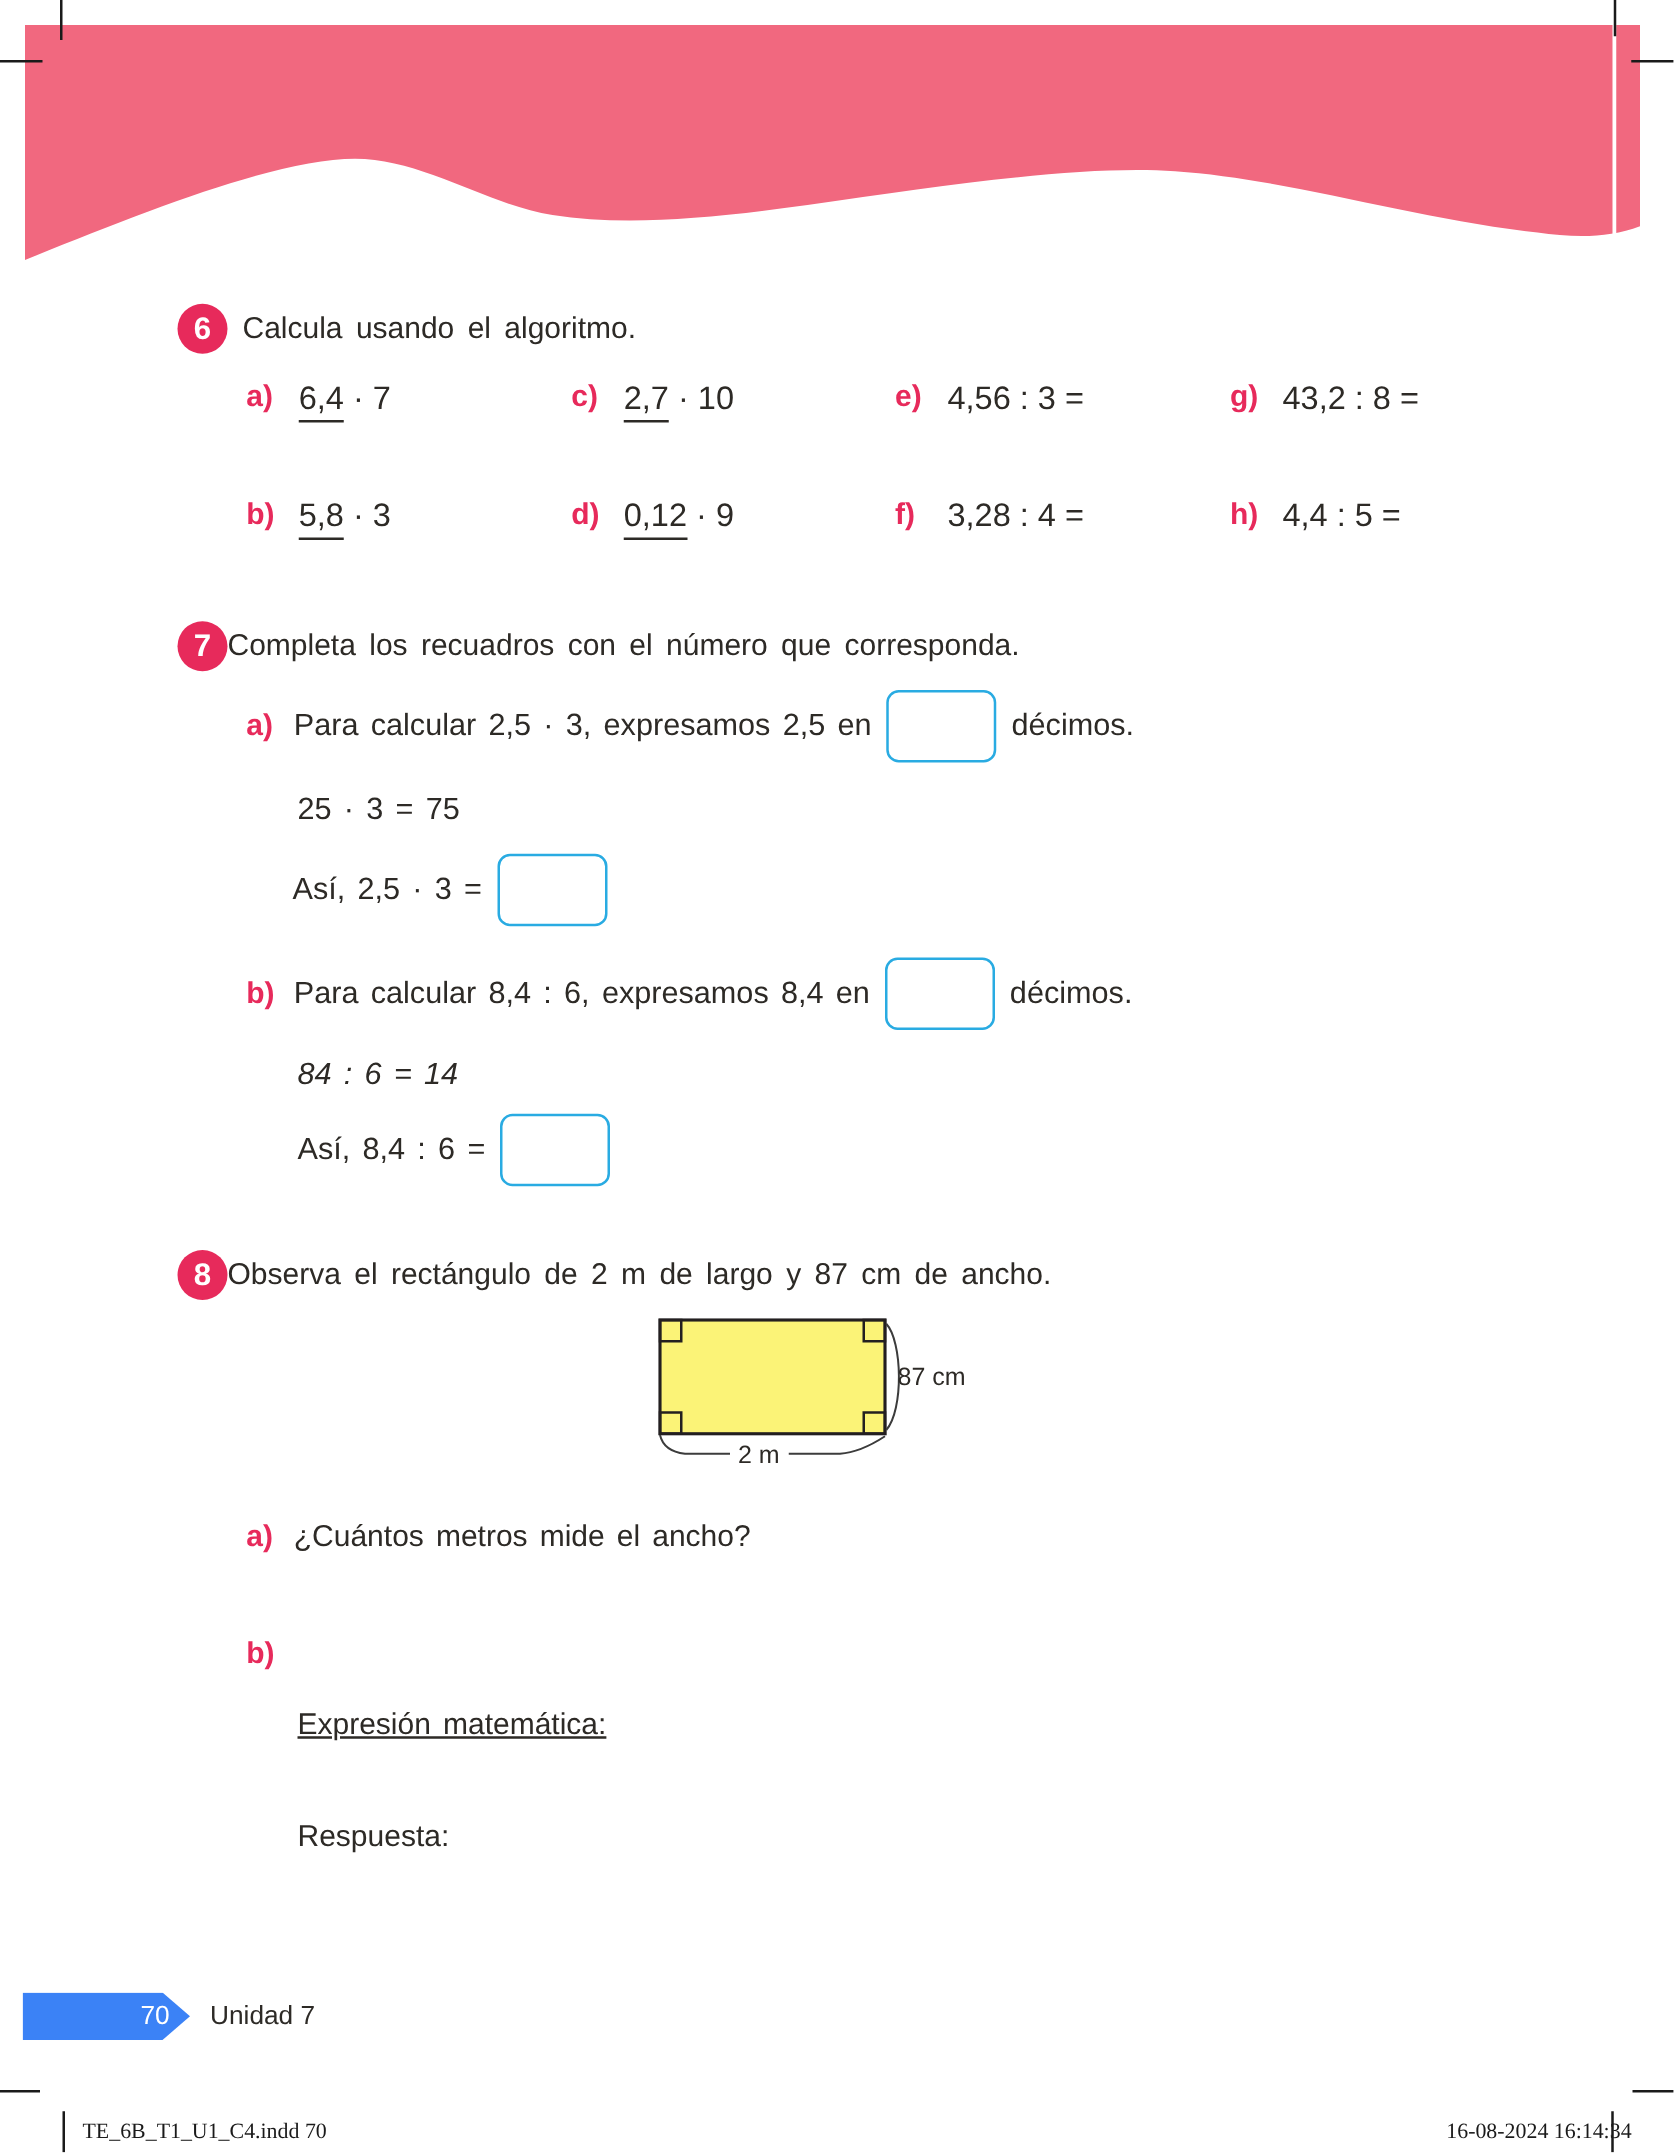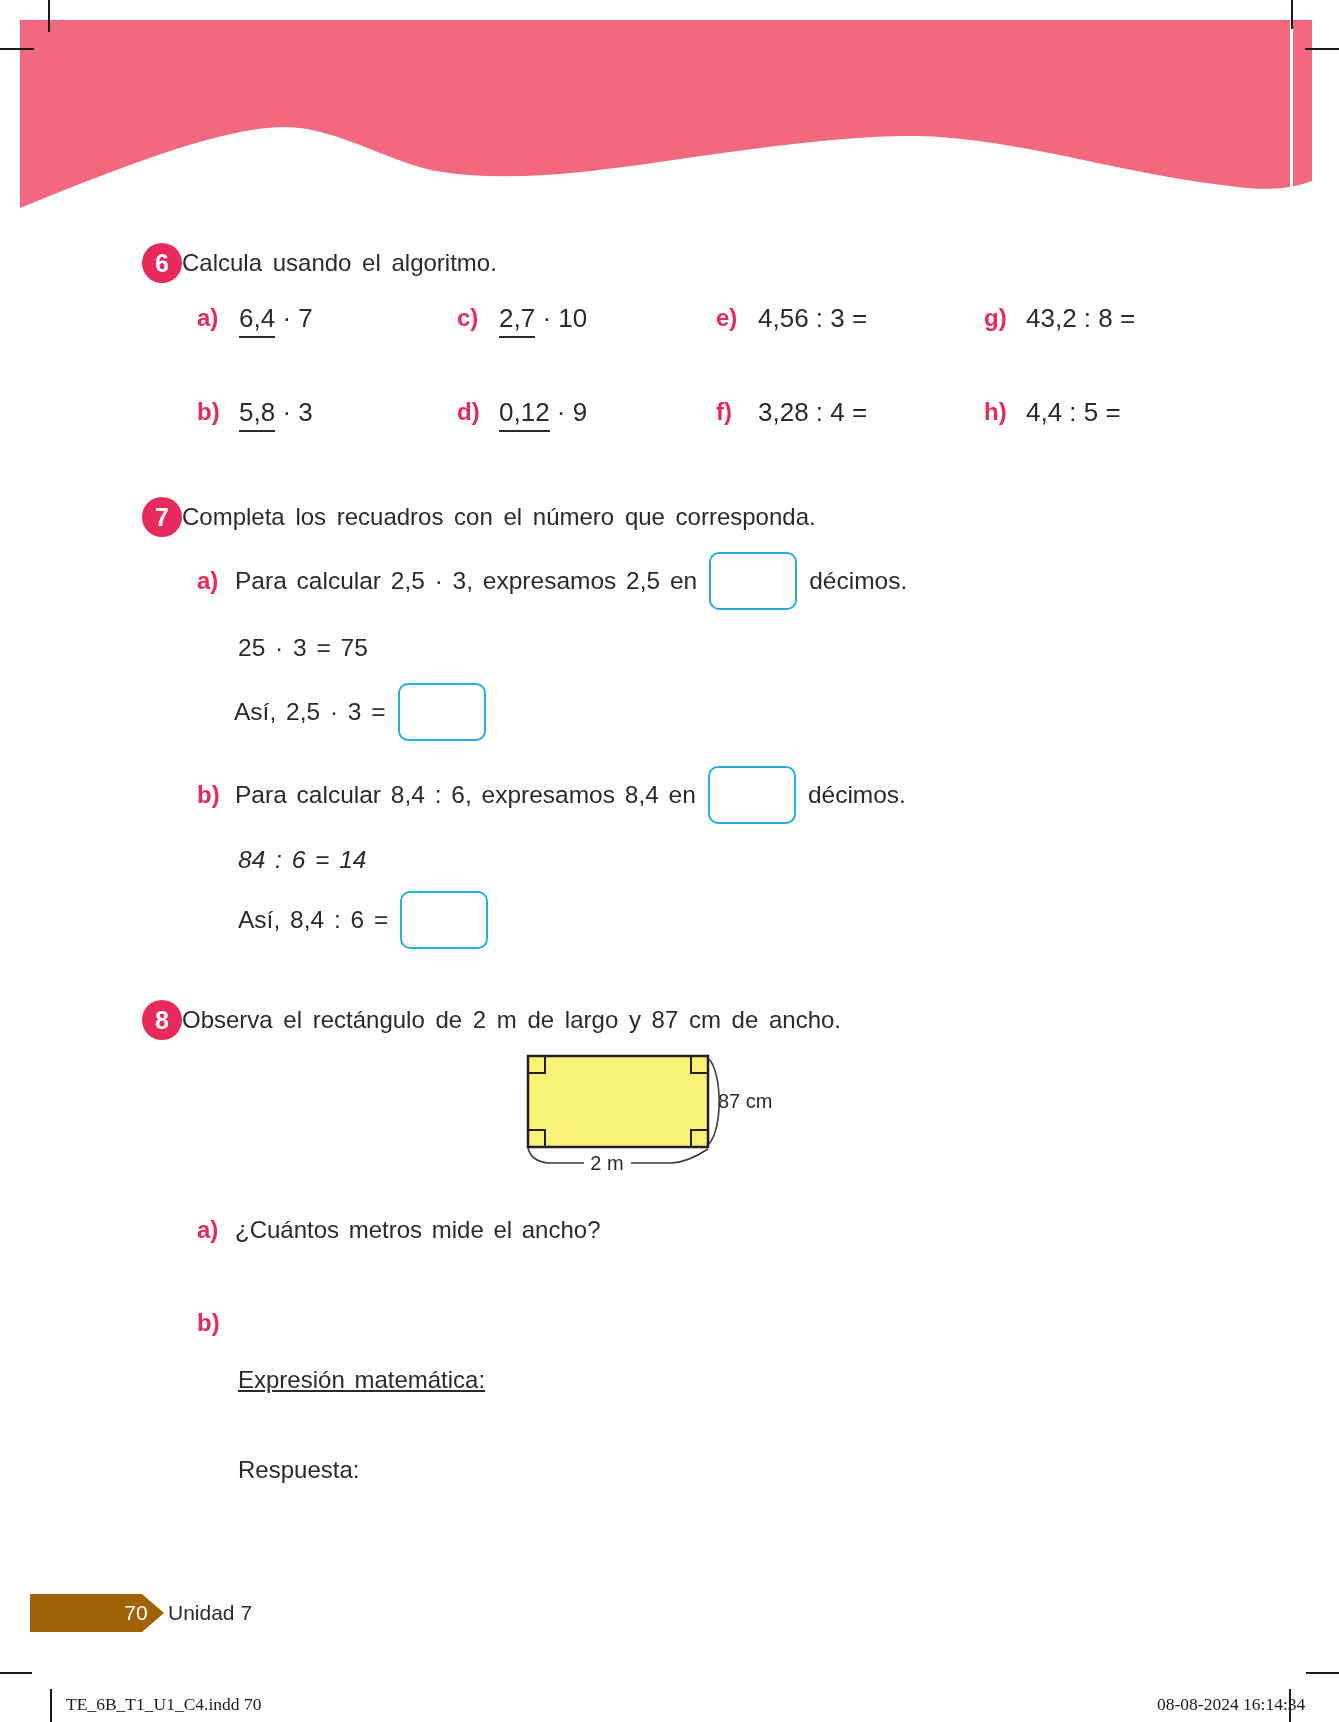--- a/index.html
+++ b/index.html
@@ -22,21 +22,21 @@
   .line{position:absolute;display:flex;align-items:center;gap:12px;font-size:24.5px;word-spacing:3px;}
   .answer-box{display:inline-block;width:84px;height:54px;border:2.5px solid #29ABE2;border-radius:10px;background:#ffffff;}
 
   .q{font-size:24px;}
   .diagram{position:absolute;left:480px;top:1040px;width:340px;height:145px;}
   .rect-fill{fill:#FBF377;stroke:#231f20;stroke-width:2.5;}
   .corner{fill:none;stroke:#231f20;stroke-width:2;}
   .brace{fill:none;stroke:#3c3c3c;stroke-width:1.6;}
   .dim-label{font-family:"Liberation Sans","DejaVu Sans",sans-serif;font-size:20px;fill:#2d2a26;}
 
-  .page-badge{position:absolute;left:30px;top:1594px;width:134px;height:38px;background:#a16207;
+  .page-badge{position:absolute;left:18px;top:1594px;width:134px;height:38px;background:#3b82f6;
               clip-path:polygon(0 0,112px 0,134px 19px,112px 38px,0 38px);}
   .page-badge span{position:absolute;left:76px;top:0;width:60px;height:38px;display:flex;align-items:center;justify-content:center;
                    color:#ffffff;font-size:21px;}
   .unit-label{position:absolute;left:168px;top:1594px;height:38px;display:flex;align-items:center;font-size:21px;}
 
   .print-text{position:absolute;font-family:"Liberation Serif","DejaVu Serif",serif;font-size:17.5px;color:#1a1a1a;text-align:right;}
 </style>
 </head>
 <body>
 
@@ -56,21 +56,21 @@
   <div class="cropmark" style="left:48px;top:0;width:2px;height:32px;"></div>
   <div class="cropmark" style="left:0;top:48px;width:34px;height:2px;"></div>
   <div class="cropmark" style="left:1291px;top:0;width:2px;height:29px;"></div>
   <div class="cropmark" style="left:1305px;top:48px;width:34px;height:2px;"></div>
   <div class="cropmark" style="left:0;top:1672px;width:32px;height:2px;"></div>
   <div class="cropmark" style="left:50px;top:1689px;width:2px;height:33px;"></div>
   <div class="cropmark" style="left:1306px;top:1672px;width:33px;height:2px;"></div>
   <div class="cropmark" style="left:1289px;top:1689px;width:2px;height:33px;"></div>
 
   <div class="badge" style="left:142px;top:243px;">6</div>
-  <div class="title" style="left:182px;top:243px;">Calcula usando el algoritmo.</div>
+  <div class="title" style="left:182px;top:243px;padding-left:12px;">Calcula usando el algoritmo.</div>
 
   <div class="ex-item" style="left:197px;top:298px;">
     <span class="ilbl">a)</span>
     <span><span class="u">6,4</span><span> · 7</span></span>
   </div>
   <div class="ex-item" style="left:457px;top:298px;">
     <span class="ilbl">c)</span>
     <span><span class="u">2,7</span><span> · 10</span></span>
   </div>
   <div class="ex-item" style="left:716px;top:298px;">
@@ -152,15 +152,15 @@
   </div>
   <div class="line q" style="left:238px;top:1360px;height:40px;text-decoration:underline;">Expresión matemática:</div>
   <div class="line q" style="left:238px;top:1450px;height:40px;">Respuesta:</div>
 
   <div class="page-badge">
     <span>70</span>
   </div>
   <div class="unit-label">Unidad 7</div>
 
   <div class="print-text" style="left:66px;top:1694px;">TE_6B_T1_U1_C4.indd   70</div>
-  <div class="print-text" style="left:1157px;top:1694px;">08-08-2024   16:14:34</div>
+  <div class="print-text" style="left:1157px;top:1694px;">16-08-2024   16:14:34</div>
 
 </div>
 
 </body></html>

